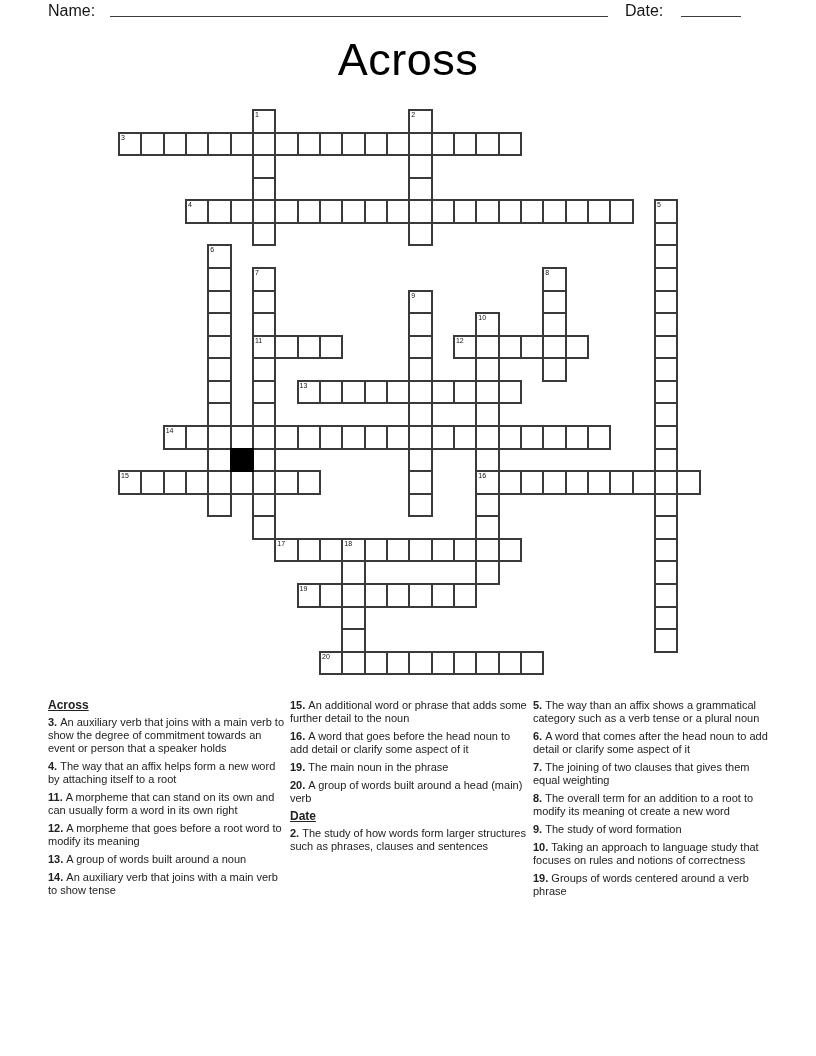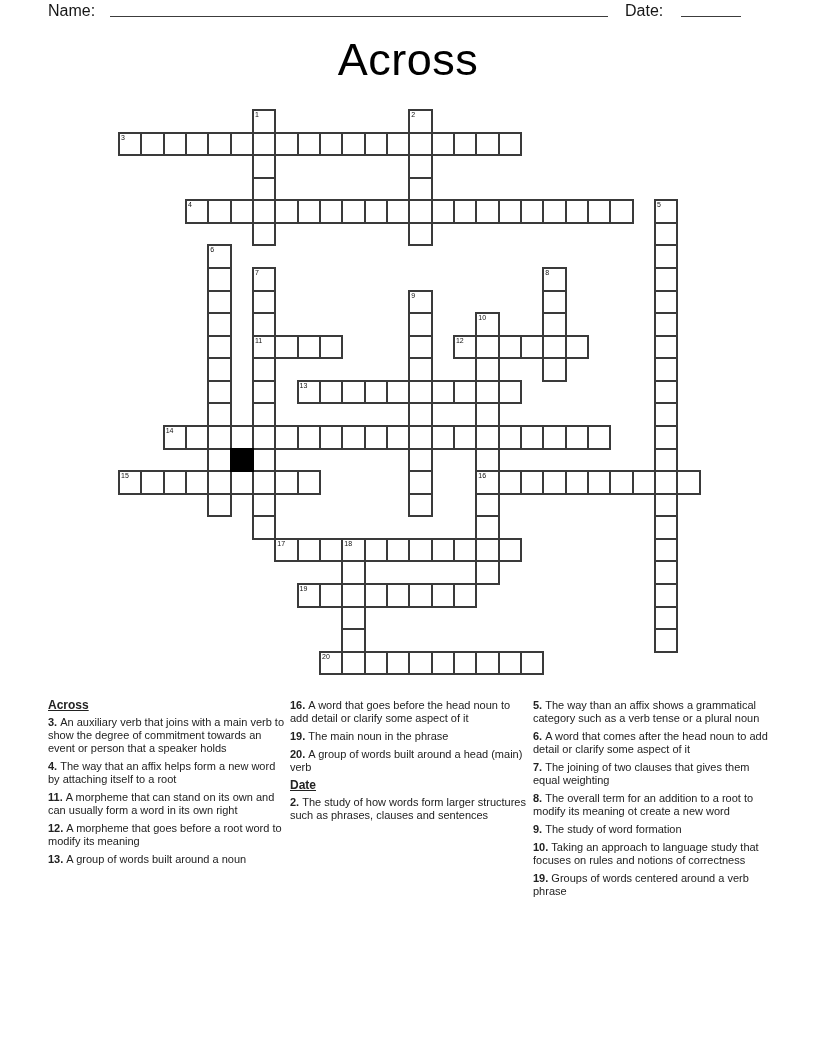--- a/index.html
+++ b/index.html
@@ -279,22 +279,24 @@
       <div class="cell black" style="left: 229.6px; top: 447.6px; width: 24.3px; height: 24.6px;"></div>
     </div>
 
   <div class="clue-col c1">
       <div class="clue-header">Across</div>
       <p class="clue"><b>3. </b>An auxiliary verb that joins with a main verb to show the degree of commitment towards an event or person that a speaker holds</p>
       <p class="clue"><b>4. </b>The way that an affix helps form a new word by attaching itself to a root</p>
       <p class="clue"><b>11. </b>A morpheme that can stand on its own and can usually form a word in its own right</p>
       <p class="clue"><b>12. </b>A morpheme that goes before a root word to modify its meaning</p>
       <p class="clue"><b>13. </b>A group of words built around a noun</p>
+      <p class="clue"><b>14. </b>An auxiliary verb that joins with a main verb to show tense</p>
     </div>
   <div class="clue-col c2">
+      <p class="clue"><b>15. </b>An additional word or phrase that adds some further detail to the noun</p>
       <p class="clue"><b>16. </b>A word that goes before the head noun to add detail or clarify some aspect of it</p>
       <p class="clue"><b>19. </b>The main noun in the phrase</p>
       <p class="clue"><b>20. </b>A group of words built around a head (main) verb</p>
       <div class="clue-header">Date</div>
       <p class="clue"><b>2. </b>The study of how words form larger structures such as phrases, clauses and sentences</p>
     </div>
   <div class="clue-col c3">
       <p class="clue"><b>5. </b>The way than an affix shows a grammatical category such as a verb tense or a plural noun</p>
       <p class="clue"><b>6. </b>A word that comes after the head noun to add detail or clarify some aspect of it</p>
       <p class="clue"><b>7. </b>The joining of two clauses that gives them equal weighting</p>

